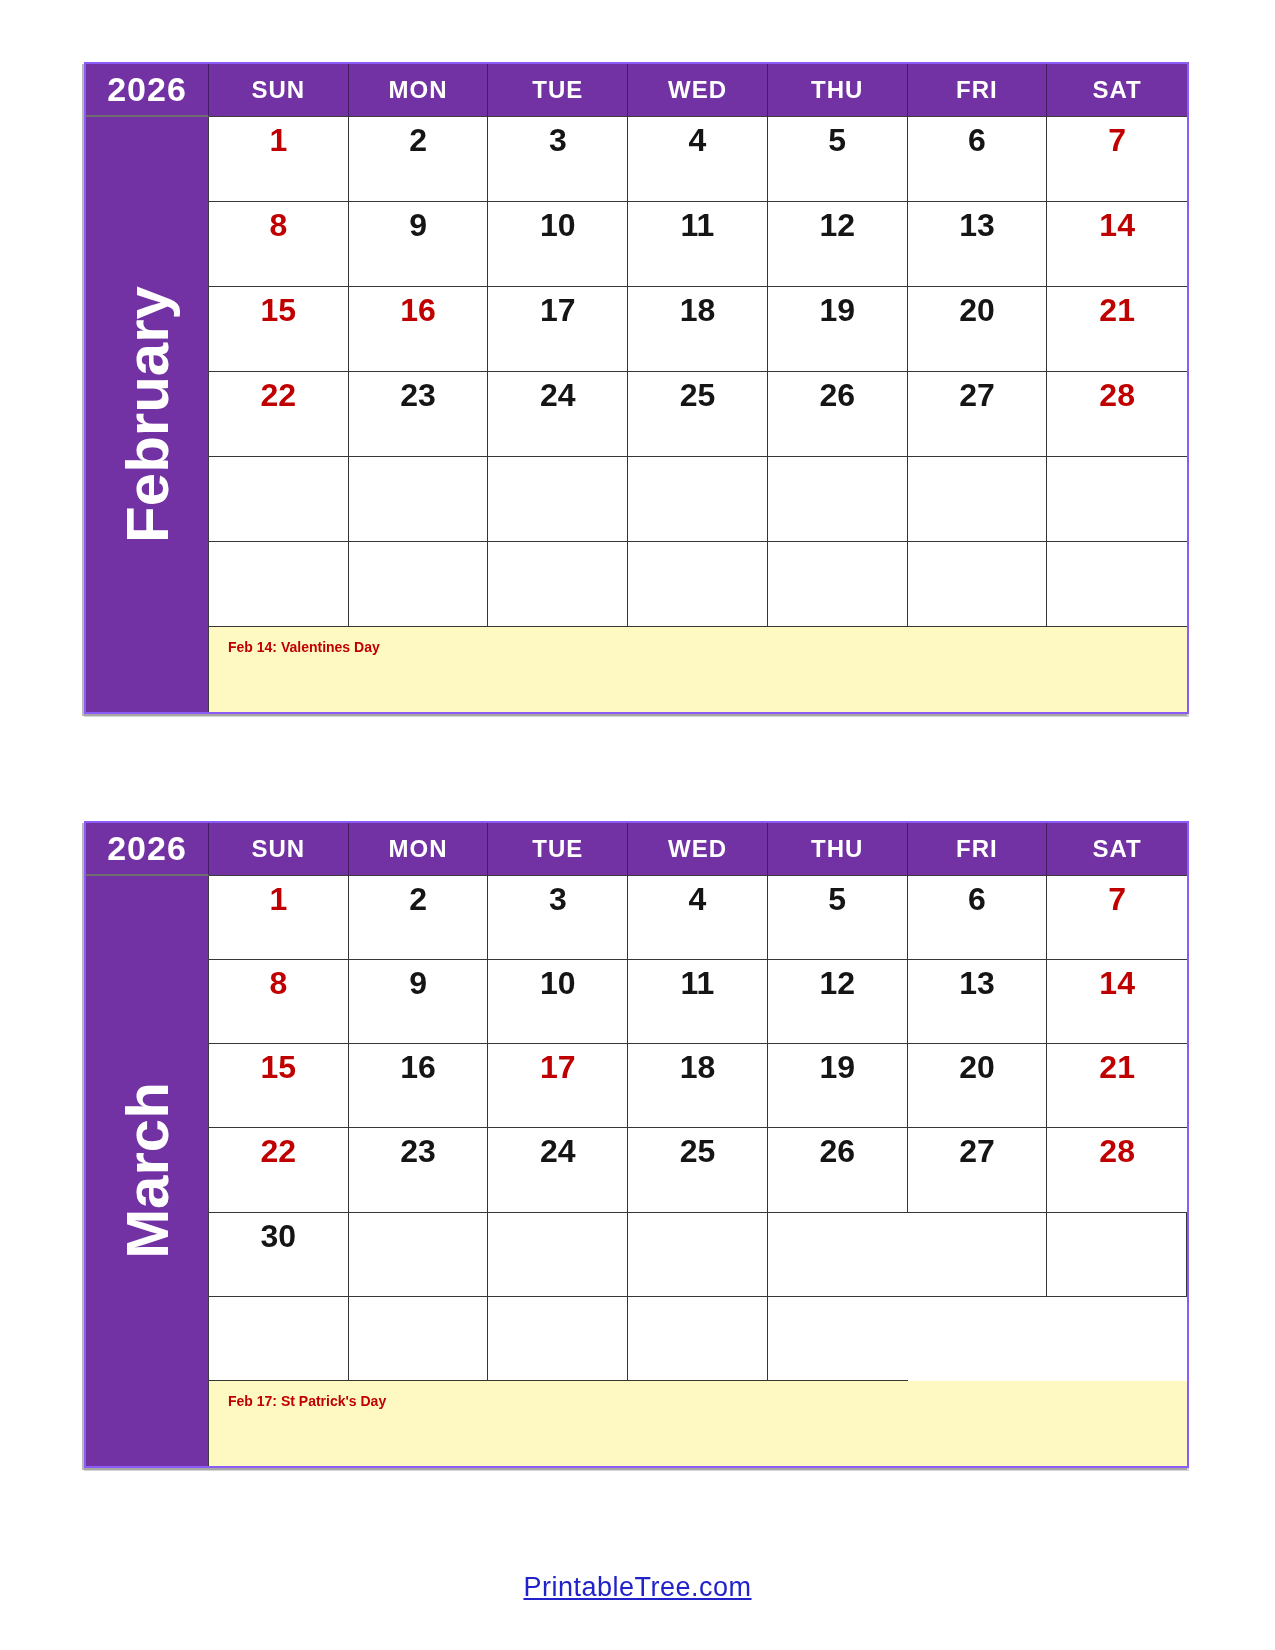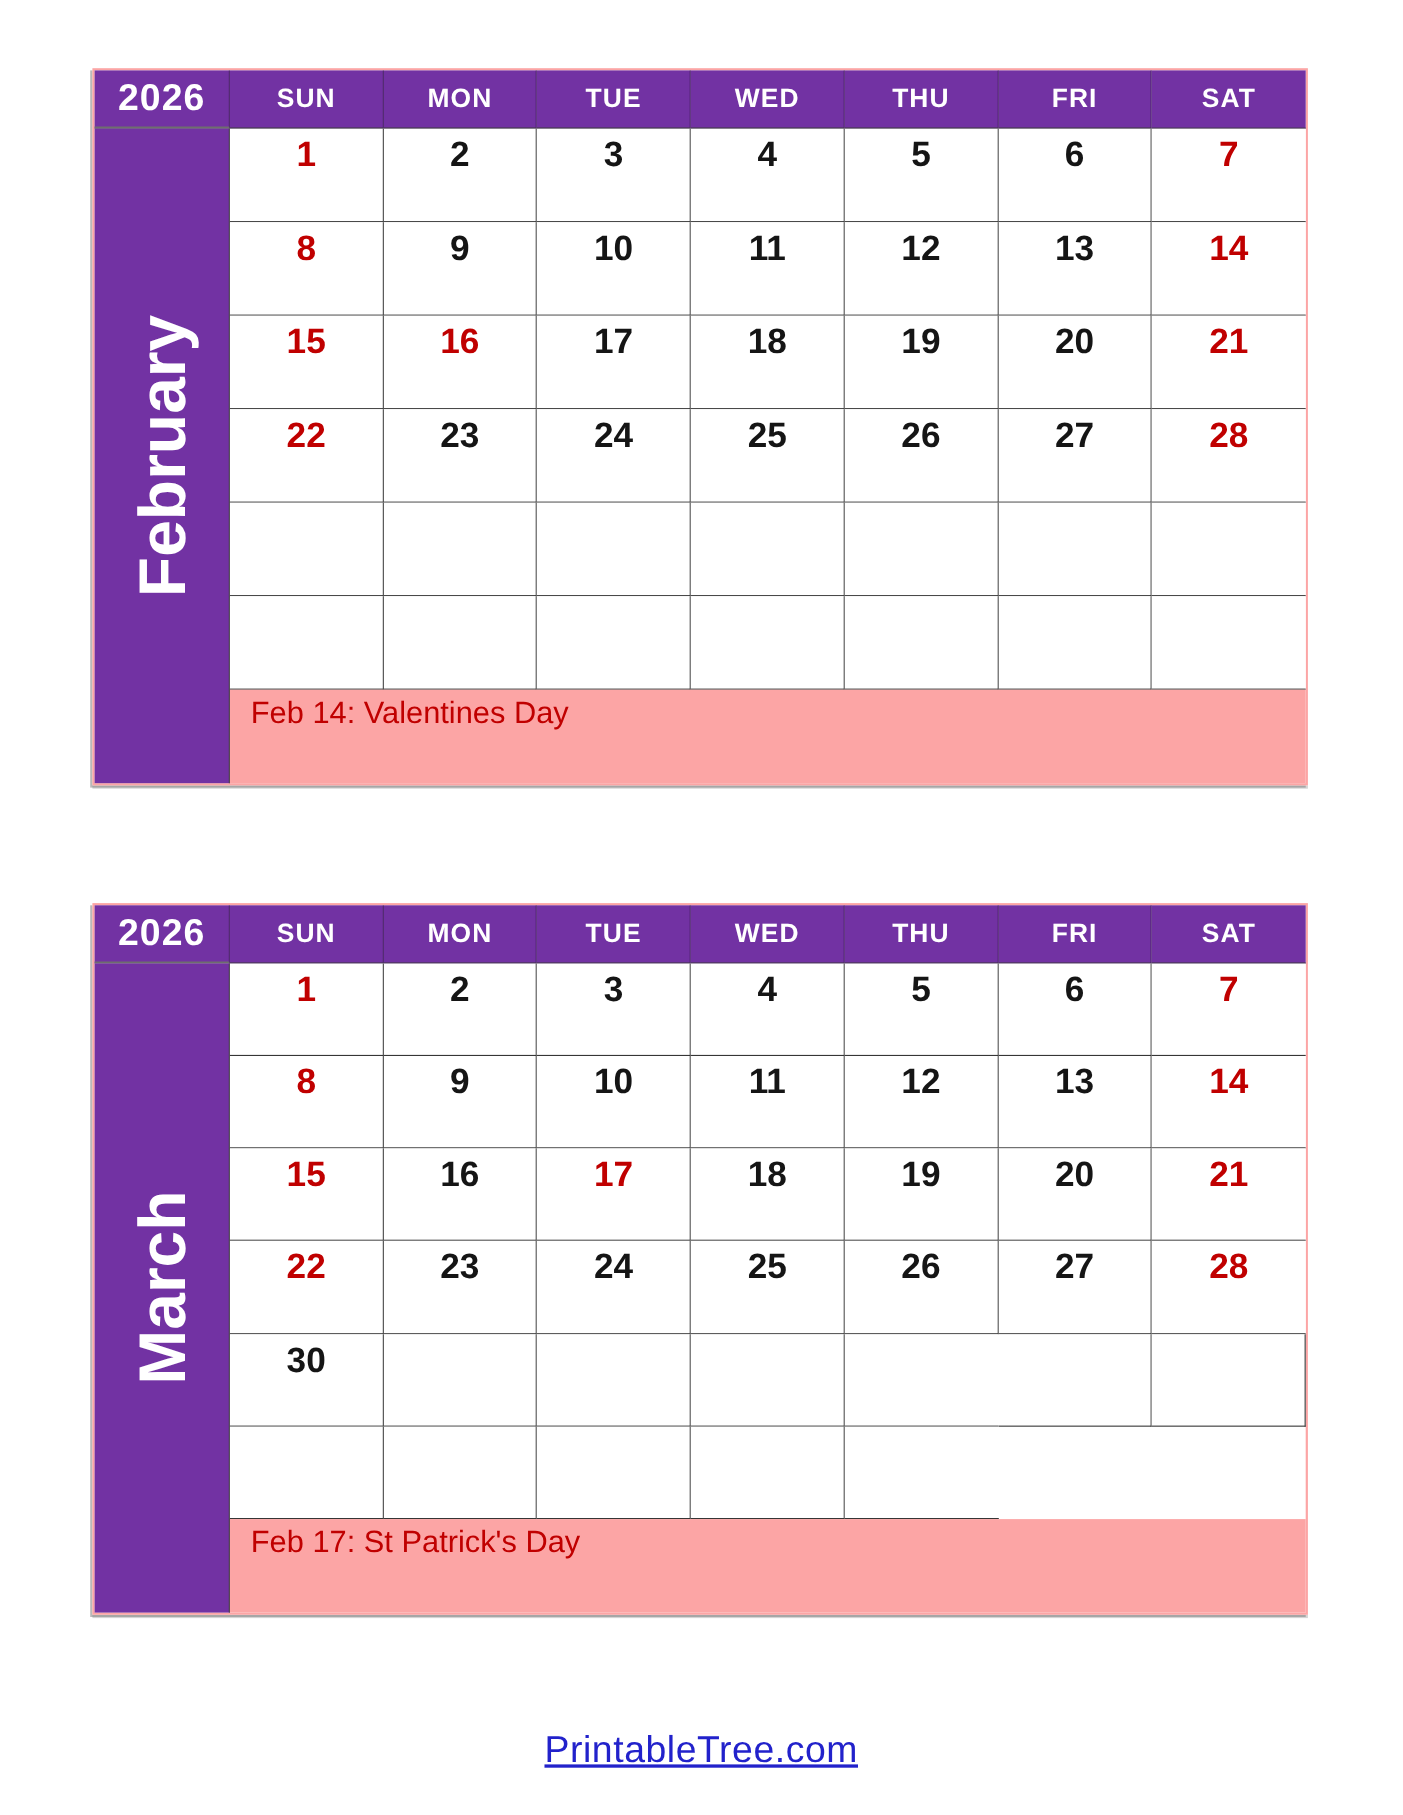--- a/index.html
+++ b/index.html
@@ -11,21 +11,21 @@
     overflow: hidden;
   }
   .page { position: absolute; inset: 0; background: #ffffff; }
 
   .cal {
     position: absolute;
     left: 84px;
     width: 1105px;
     display: grid;
     grid-template-columns: 123px repeat(7, 1fr);
-    border: 2px solid #fca5a5;
+    border: 2px solid #8b5cf6;
     background: #ffffff;
     box-shadow: -2px 2px 0 rgba(128,128,128,0.55), 0 3px 0 rgba(160,160,160,0.45);
   }
   .cal-feb { top: 62px;  height: 652px; grid-template-rows: 53px repeat(6, 1fr) 85px; }
   .cal-mar { top: 821px; height: 647px; grid-template-rows: 53px repeat(6, 1fr) 85px; }
 
   .hcell {
     background: var(--purple);
     color: #ffffff;
     font-weight: bold;
@@ -60,36 +60,36 @@
     padding-top: 5px;
     font-weight: bold;
     font-size: 32px;
     color: var(--ink);
   }
   .cell.lastcol { border-right: none; }
   .cell.red { color: var(--red); }
 
   .notes {
     grid-column: 2 / 9; grid-row: 8;
-    background: #fca5a5;
+    background: #fef9c3;
     padding: 5px 0 0 19px;
     color: var(--red);
-    font-weight: normal;
-    font-size: 28px;
+    font-weight: bold;
+    font-size: 14px;
     line-height: 31px;
   }
 
   .footer {
     position: absolute;
     top: 1572px; left: 0; width: 100%;
     text-align: center;
   }
   .footer a {
     color: var(--link);
-    font-size: 34px;
+    font-size: 27px;
     text-decoration: underline;
     letter-spacing: 0.5px;
   }
 </style>
 </head>
 <body>
 
 <div class="page">
 
   <div class="cal cal-feb">

